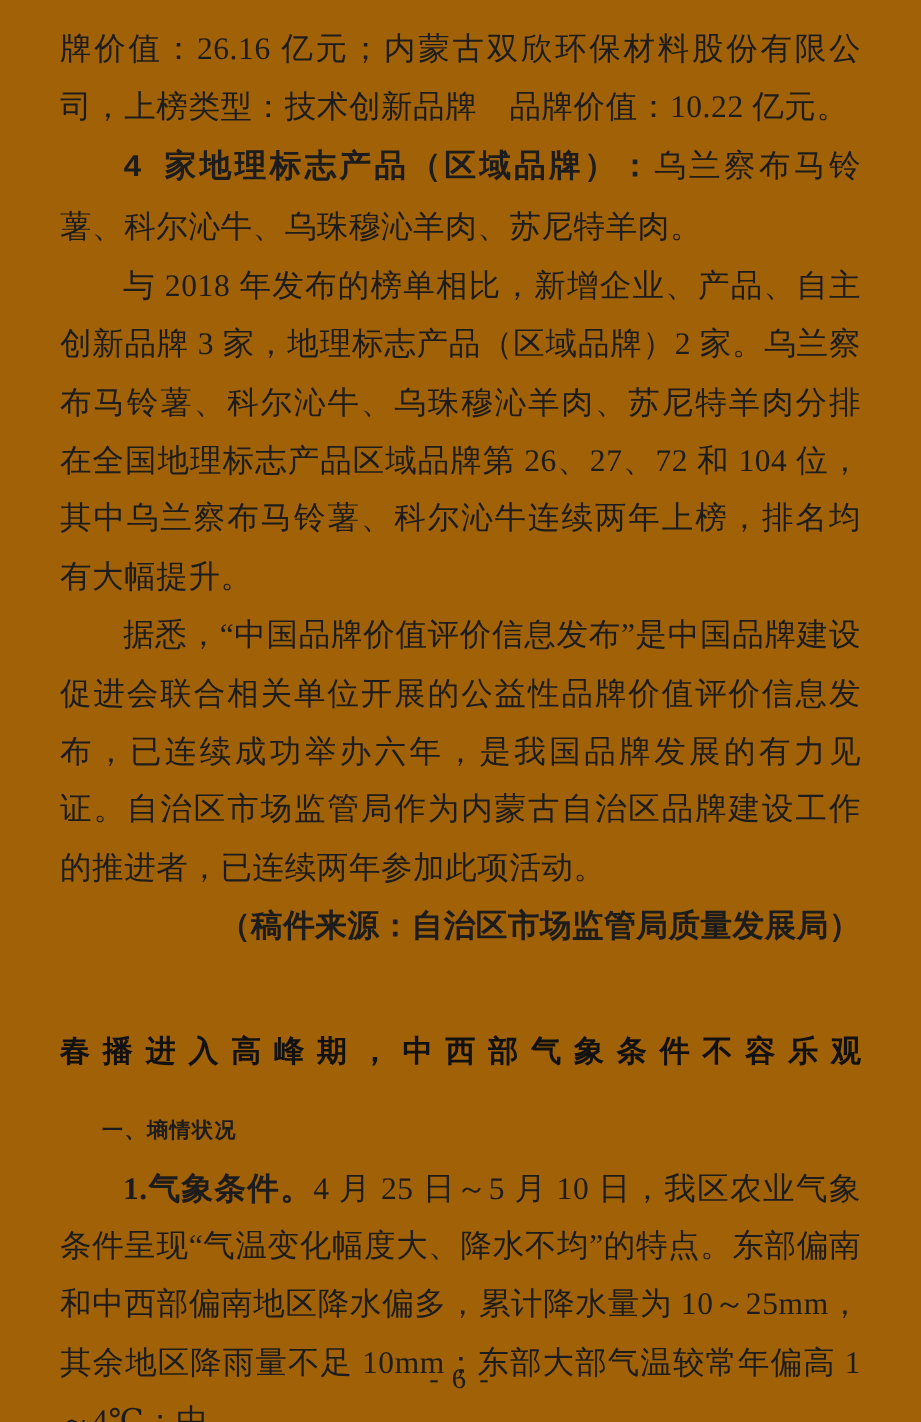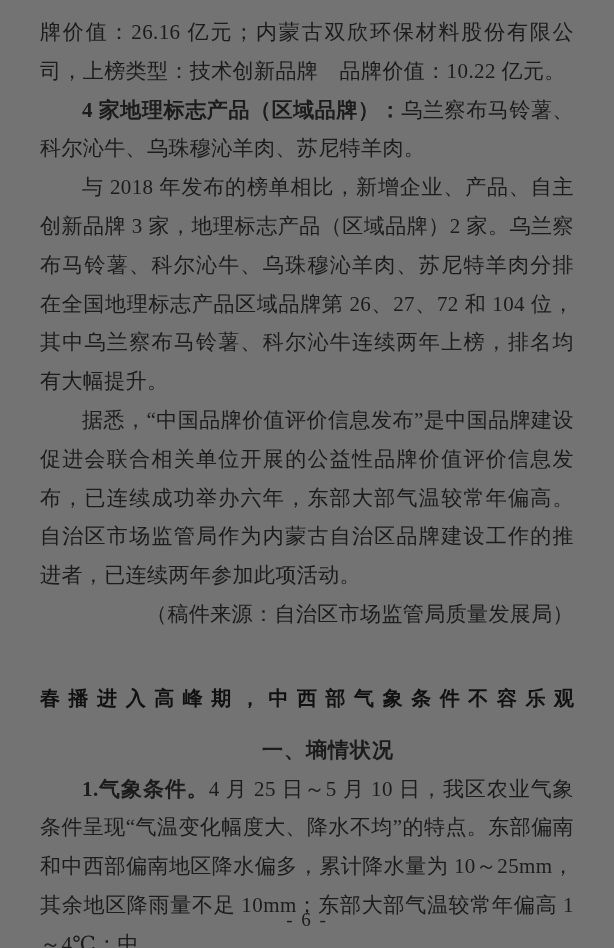--- a/index.html
+++ b/index.html
@@ -5,21 +5,21 @@
   html, body {
     margin: 0;
     padding: 0;
     background: #ffffff;
   }
   .page {
     position: relative;
     width: 614px;
     height: 948px;
     margin: 0 auto;
-    background: #737373;
+    background: #a16207;
     box-sizing: border-box;
     padding: 13px 40px 0 40px;
     overflow: hidden;
     font-family: "Liberation Serif", "DejaVu Serif", serif;
     color: #1c1c1c;
   }
   .body-text {
     margin: 0;
     font-size: 21px;
     line-height: 38.8px;
@@ -28,51 +28,51 @@
   }
   .indent {
     text-indent: 2em;
   }
   .bold-lead {
     font-weight: bold;
     margin-top: 48px;
   }
   .heiti-lead {
     font-weight: bold;
-    font-family: Liberation Serif, serif;
+    font-family: Liberation Mono, monospace;
     margin-top: 44px;
   }
   .source-line {
     margin: 0;
     font-size: 21px;
     line-height: 38.8px;
     letter-spacing: 0.4px;
     text-align: right;
+    font-weight: bold;
   }
   .article-title {
     margin: 42px 0 11px 0;
     font-family: "Liberation Sans", "DejaVu Sans", sans-serif;
     font-weight: bold;
     font-size: 20px;
     line-height: 44px;
     text-align: justify;
     text-align-last: justify;
     letter-spacing: 0;
     color: #111111;
   }
   .section-heading {
     margin: 0;
     font-family: "Liberation Sans", "DejaVu Sans", sans-serif;
     font-weight: bold;
-    font-size: 21px;
+    font-size: 14px;
     line-height: 38.8px;
     text-indent: 2em;
     letter-spacing: 1px;
     color: #1c1c1c;
-    text-align: center;
   }
   .page-footer {
     position: absolute;
     left: 0;
     right: 0;
     bottom: 16px;
     text-align: center;
     font-size: 19px;
     line-height: 24px;
     letter-spacing: 2px;
@@ -83,21 +83,21 @@
 <body>
 
 <div class="page">
 
   <p class="body-text">牌价值：26.16 亿元；内蒙古双欣环保材料股份有限公司，上榜类型：技术创新品牌　品牌价值：10.22 亿元。</p>
 
   <p class="body-text indent"><span class="heiti-lead">4 家地理标志产品（区域品牌）：</span><span>乌兰察布马铃薯、科尔沁牛、乌珠穆沁羊肉、苏尼特羊肉。</span></p>
 
   <p class="body-text indent">与 2018 年发布的榜单相比，新增企业、产品、自主创新品牌 3 家，地理标志产品（区域品牌）2 家。乌兰察布马铃薯、科尔沁牛、乌珠穆沁羊肉、苏尼特羊肉分排在全国地理标志产品区域品牌第 26、27、72 和 104 位，其中乌兰察布马铃薯、科尔沁牛连续两年上榜，排名均有大幅提升。</p>
 
-  <p class="body-text indent">据悉，“中国品牌价值评价信息发布”是中国品牌建设促进会联合相关单位开展的公益性品牌价值评价信息发布，已连续成功举办六年，东部大部气温较常年偏高。自治区市场监管局作为内蒙古自治区品牌建设工作的推进者，已连续两年参加此项活动。</p>
+  <p class="body-text indent">据悉，“中国品牌价值评价信息发布”是中国品牌建设促进会联合相关单位开展的公益性品牌价值评价信息发布，已连续成功举办六年，是我国品牌发展的有力见证。自治区市场监管局作为内蒙古自治区品牌建设工作的推进者，已连续两年参加此项活动。</p>
 
   <p class="source-line">（稿件来源：自治区市场监管局质量发展局）</p>
 
   <h1 class="article-title">春播进入高峰期，中西部气象条件不容乐观</h1>
 
   <h2 class="section-heading">一、墒情状况</h2>
 
   <p class="body-text indent"><span class="bold-lead">1.气象条件。</span><span>4 月 25 日～5 月 10 日，我区农业气象条件呈现“气温变化幅度大、降水不均”的特点。东部偏南和中西部偏南地区降水偏多，累计降水量为 10～25mm，其余地区降雨量不足 10mm；东部大部气温较常年偏高 1～4℃；中</span></p>
 
   <div class="page-footer">- 6 -</div>

